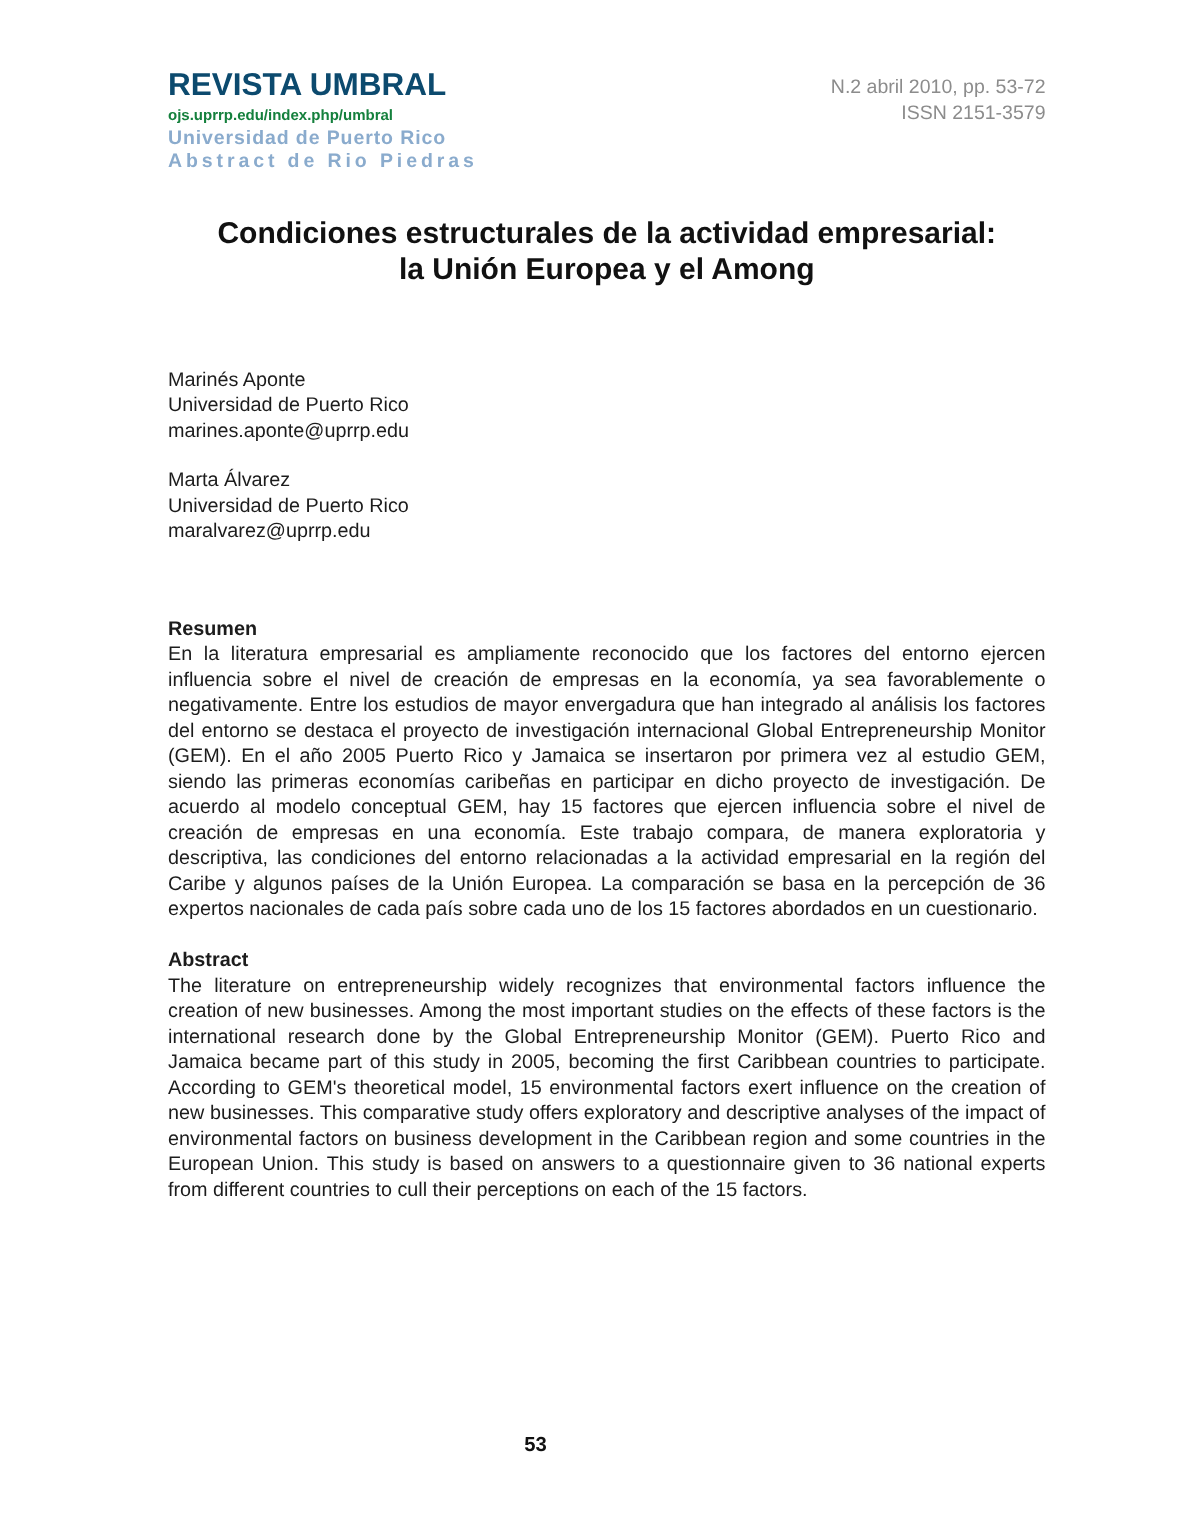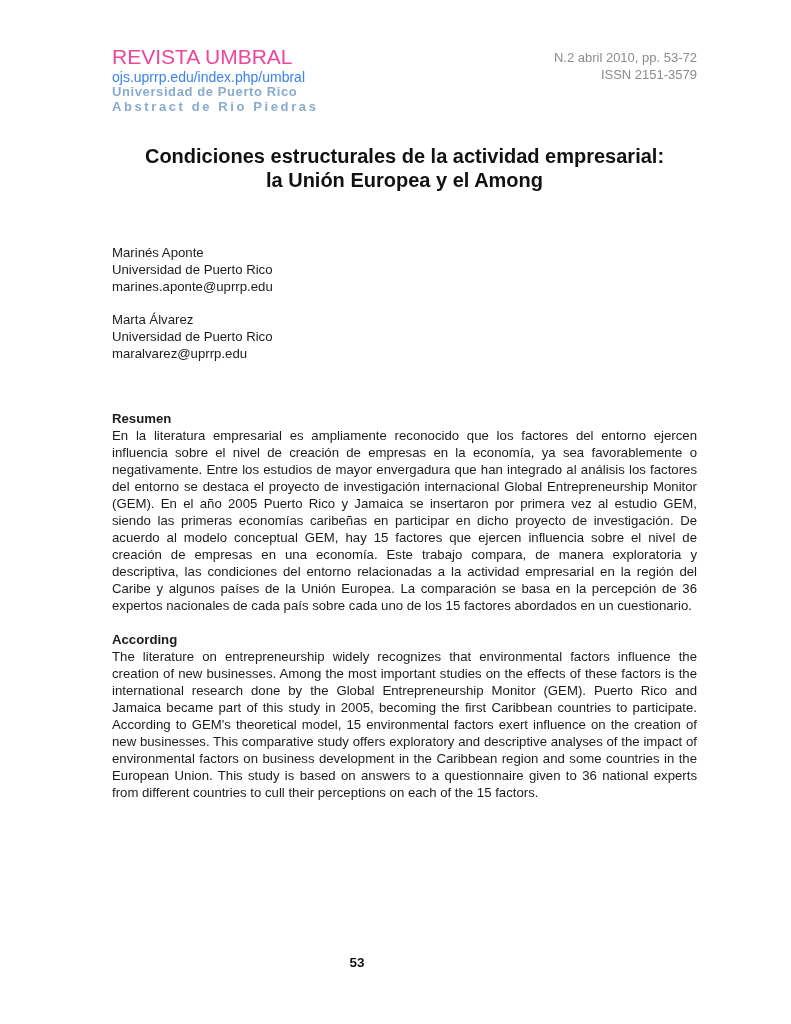--- a/index.html
+++ b/index.html
@@ -21,28 +21,28 @@
     background: #ffffff;
   }
   
   .masthead {
     display: flex;
     justify-content: space-between;
     align-items: flex-start;
   }
   .journal-name {
     font-size: 21px;
-    font-weight: normal;
-    color: #ec4899;
+    font-weight: bold;
+    color: #0c4a6e;
     line-height: 24px;
   }
   .journal-url {
-    font-size: 14px;
-    font-weight: normal;
-    color: #3b82f6;
+    font-size: 10px;
+    font-weight: bold;
+    color: #15803d;
     line-height: 15px;
     margin-top: 1px;
   }
   .journal-inst {
     font-size: 13px;
     font-weight: bold;
     color: #8aabcd;
     letter-spacing: 0.6px;
     line-height: 14.5px;
   }
@@ -142,19 +142,19 @@
       <div>maralvarez@uprrp.edu</div>
     </div>
   </div>
 
   <div class="section section-resumen">
     <div class="section-heading">Resumen</div>
     <div class="section-body">En la literatura empresarial es ampliamente reconocido que los factores del entorno ejercen influencia sobre el nivel de creación de empresas en la economía, ya sea favorablemente o negativamente. Entre los estudios de mayor envergadura que han integrado al análisis los factores del entorno se destaca el proyecto de investigación internacional Global Entrepreneurship Monitor (GEM). En el año 2005 Puerto Rico y Jamaica se insertaron por primera vez al estudio GEM, siendo las primeras economías caribeñas en participar en dicho proyecto de investigación. De acuerdo al modelo conceptual GEM, hay 15 factores que ejercen influencia sobre el nivel de creación de empresas en una economía. Este trabajo compara, de manera exploratoria y descriptiva, las condiciones del entorno relacionadas a la actividad empresarial en la región del Caribe y algunos países de la Unión Europea. La comparación se basa en la percepción de 36 expertos nacionales de cada país sobre cada uno de los 15 factores abordados en un cuestionario.</div>
   </div>
 
   <div class="section section-abstract">
-    <div class="section-heading">According</div>
+    <div class="section-heading">Abstract</div>
     <div class="section-body">The literature on entrepreneurship widely recognizes that environmental factors influence the creation of new businesses.  Among the most important studies on the effects of these factors is the international research done by the Global Entrepreneurship Monitor (GEM). Puerto Rico and Jamaica became part of this study in 2005, becoming the first Caribbean countries to participate. According to GEM's theoretical model, 15 environmental factors exert influence on the creation of new businesses. This comparative study offers exploratory and descriptive analyses of the impact of environmental factors on business development in the Caribbean region and some countries in the European Union. This study is based on answers to a questionnaire given to 36 national experts from different countries to cull their perceptions on each of the 15 factors.</div>
   </div>
 
 </div>
 
 <div class="page-number">53</div>
 
 </body></html>

